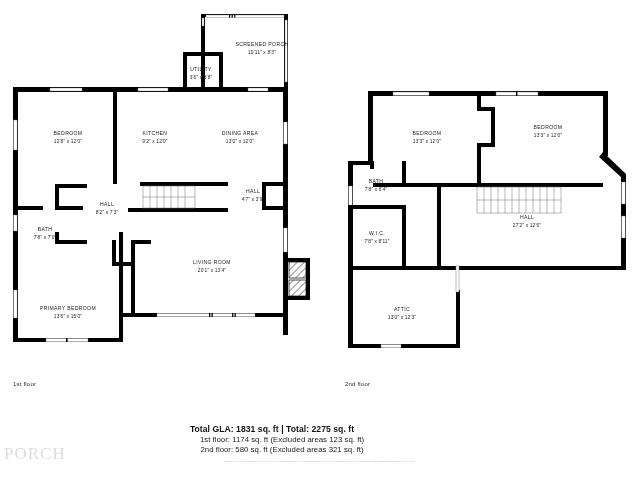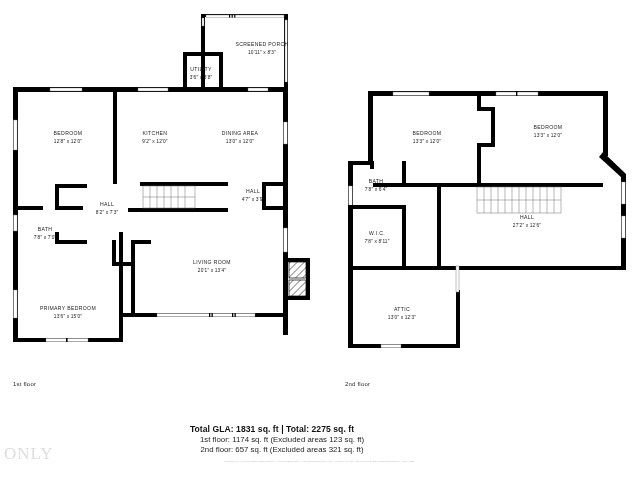--- a/index.html
+++ b/index.html
@@ -333,18 +333,18 @@
     </g>
   </g>
 </svg>
 
 <div class="floor-label" id="floor1-label">1st floor</div>
 <div class="floor-label" id="floor2-label">2nd floor</div>
 
 <div id="summary">
   <div class="total-line">Total GLA: 1831 sq. ft  |  Total: 2275 sq. ft</div>
   <div class="detail-line">1st floor: 1174 sq. ft (Excluded areas 123 sq. ft)</div>
-  <div class="detail-line">2nd floor: 657 sq. ft (Excluded areas 321 sq. ft)</div>
+  <div class="detail-line">2nd floor: 580 sq. ft (Excluded areas 321 sq. ft)</div>
 </div>
 
 <div id="disclaimer">FLOOR PLAN PROVIDED FOR DISPLAY PURPOSES ONLY. MEASUREMENTS ARE APPROXIMATE AND SHOULD BE INDEPENDENTLY VERIFIED.</div>
 
-<div id="watermark">ONLY</div>
+<div id="watermark">PORCH</div>
 
 </body></html>

